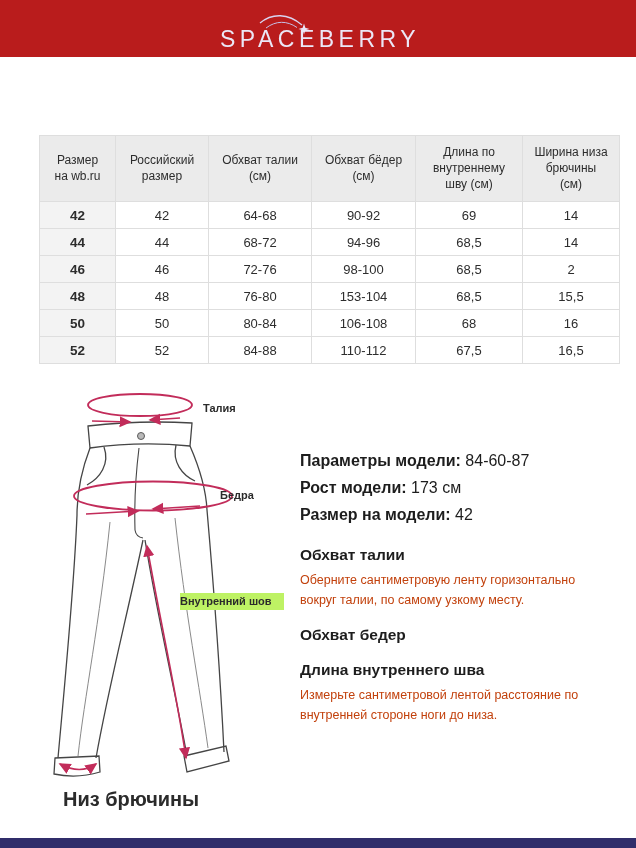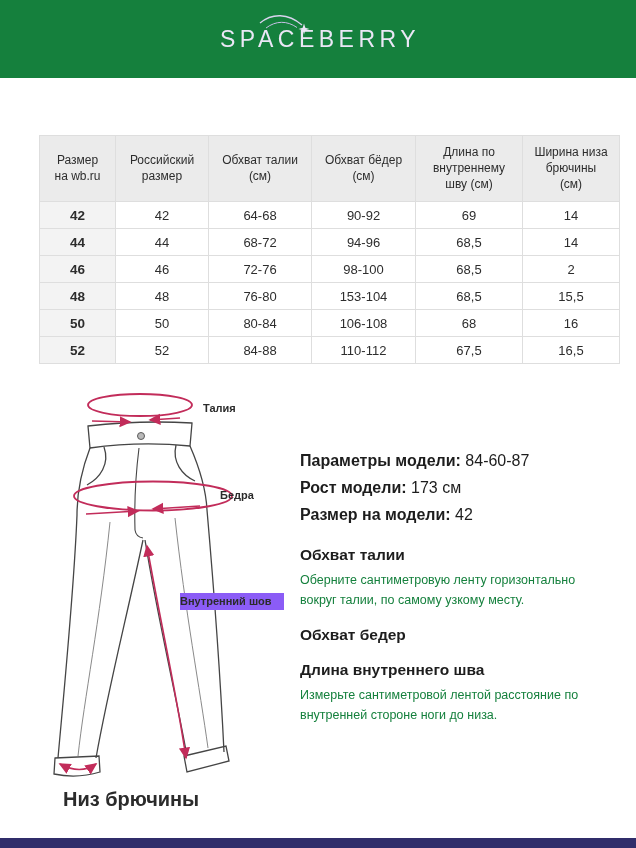--- a/index.html
+++ b/index.html
@@ -8,22 +8,22 @@
     position: relative;
     width: 636px; height: 848px;
     background: #ffffff;
     font-family: "Liberation Sans", "DejaVu Sans", sans-serif;
     overflow: hidden;
   }
 
   
   .topbar {
     position: absolute; left: 0; top: 0;
-    width: 636px; height: 78px;
-    background: #15803d;
+    width: 636px; height: 57px;
+    background: #b91c1c;
   }
   .brand {
     position: absolute; left: 0; right: 0; top: 26px;
     text-align: center;
     color: #ebe7f6;
     font-size: 23px;
     letter-spacing: 4.5px;
     padding-left: 4px;
     font-weight: normal;
   }
@@ -67,35 +67,35 @@
   .figure svg { position: absolute; left: 0; top: 0; }
   .fig-label {
     position: absolute;
     font-size: 11px;
     font-weight: 600;
     color: #2b2b2b;
     line-height: 17px;
   }
   .fig-label.waist  { left: 183px; top: 10px; }
   .fig-label.hips   { left: 200px; top: 97px; }
-  .fig-label.inseam { left: 160px; top: 203px; width: 104px; background:#8b5cf6; }
+  .fig-label.inseam { left: 160px; top: 203px; width: 104px; background:#bef264; }
   .fig-label.hem    { left: 43px;  top: 401px; font-size: 20px; }
 
   
   .info { position: absolute; left: 300px; top: 447px; width: 315px; }
   .mi-line { font-size: 16px; line-height: 27px; color: #1d1d1d; }
   .mi-line b { font-weight: bold; }
   #sections { margin-top: 17px; }
   .section { margin-top: 15px; }
   .sec-title {
     font-size: 15.5px; font-weight: bold; color: #1d1d1d;
     line-height: 20px; margin-bottom: 6px;
   }
   .sec-body {
-    font-size: 12.5px; color: #15803d;
+    font-size: 12.5px; color: #c2410c;
     line-height: 19.5px; width: 306px;
   }
 
   
   .bottombar {
     position: absolute; left: 0; bottom: 0;
     width: 636px; height: 10px;
     background: #302d6a;
   }
 </style>

